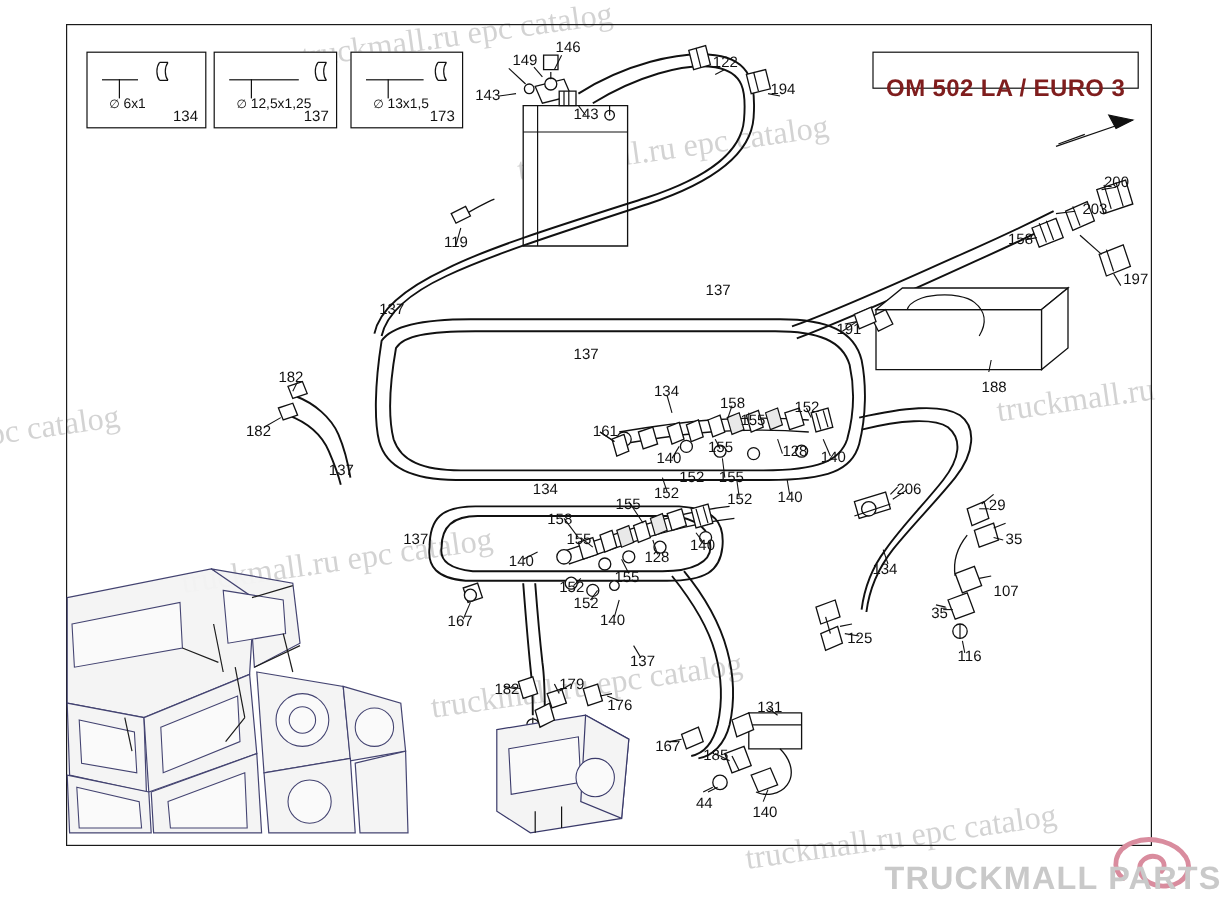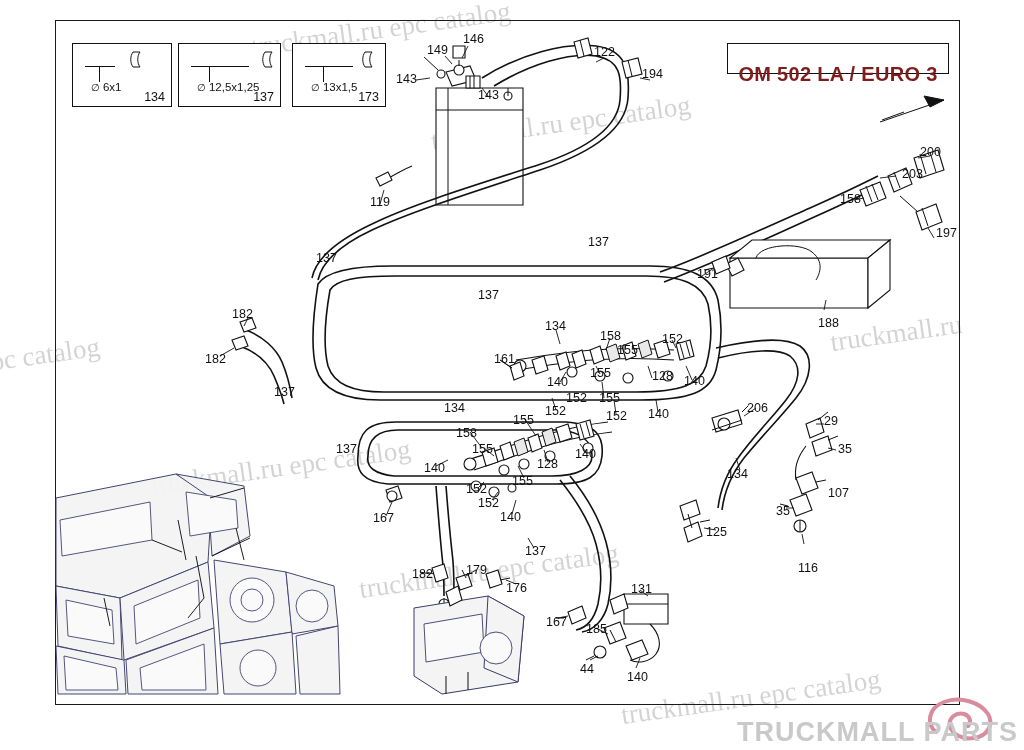--- a/index.html
+++ b/index.html
@@ -547,21 +547,21 @@
     <div class="lbl" style="left:727px;top:468px;">134</div>
     <div class="lbl" style="left:424px;top:462px;">140</div>
     <div class="lbl" style="left:512px;top:475px;">155</div>
     <div class="lbl" style="left:466px;top:483px;">152</div>
     <div class="lbl" style="left:828px;top:487px;">107</div>
     <div class="lbl" style="left:776px;top:505px;">35</div>
     <div class="lbl" style="left:478px;top:497px;">152</div>
     <div class="lbl" style="left:500px;top:511px;">140</div>
     <div class="lbl" style="left:373px;top:512px;">167</div>
     <div class="lbl" style="left:706px;top:526px;">125</div>
-    <div class="lbl" style="left:798px;top:562px;">116</div>
+    <div class="lbl" style="left:798px;top:541px;">116</div>
     <div class="lbl" style="left:525px;top:545px;">137</div>
     <div class="lbl" style="left:412px;top:568px;">182</div>
     <div class="lbl" style="left:466px;top:564px;">179</div>
     <div class="lbl" style="left:506px;top:582px;">176</div>
     <div class="lbl" style="left:631px;top:583px;">131</div>
     <div class="lbl" style="left:546px;top:616px;">167</div>
     <div class="lbl" style="left:586px;top:623px;">185</div>
     <div class="lbl" style="left:580px;top:663px;text-align:center;">44</div>
     <div class="lbl" style="left:627px;top:671px;">140</div>
   </div>

